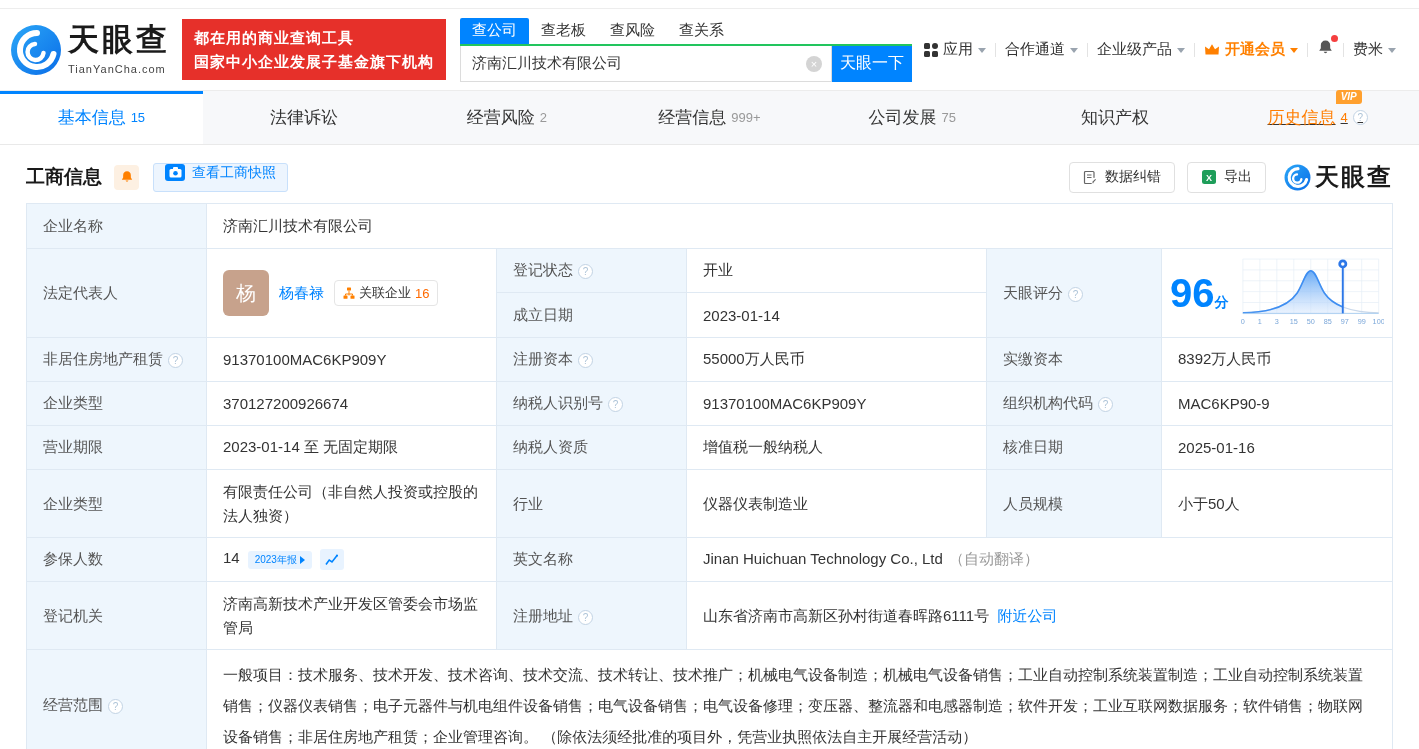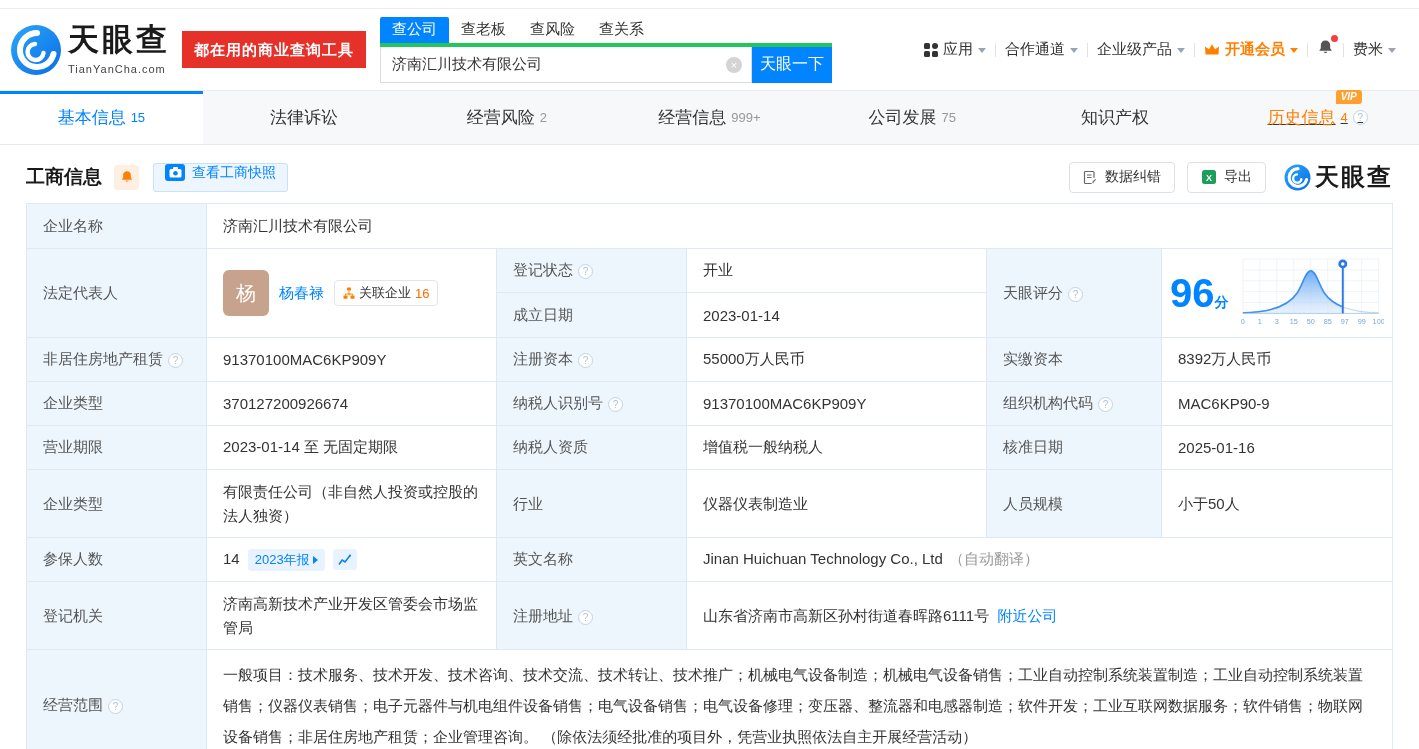--- a/index.html
+++ b/index.html
@@ -9,21 +9,21 @@
   .top-strip { height:9px; border-bottom:1px solid #ededed; }
 
   
   .header { display:flex; align-items:center; height:81px; padding:0 14px 0 10px; }
   .logo { display:flex; align-items:center; gap:6px; cursor:pointer; }
   .logo-name { font-size:31px; font-weight:bold; color:#1a1a1a; letter-spacing:3px; line-height:1; }
   .logo-domain { font-size:11px; color:#444; letter-spacing:1px; margin-top:8px; }
   .banner { background:#e6302a; color:#fff; font-size:15px; font-weight:bold;
     padding:7px 12px; line-height:1.55; margin-left:12px; letter-spacing:1px; white-space:nowrap; }
   .search { margin-left:14px; width:452px; }
-  .search-tabs { display:flex; border-bottom:4px solid #22c55e; }
+  .search-tabs { display:flex; border-bottom:2px solid #22c55e; }
   .stab { font-size:15px; color:#333; padding:3px 12px 4px; cursor:pointer; }
   .stab.active { background:#0084ff; color:#fff; border-radius:2px 2px 0 0; }
   .search-row { display:flex; }
   .input-wrap { position:relative; flex:1; }
   .input-wrap input { width:100%; height:36px; border:1px solid #dcdcdc; border-top:none;
     font-size:15px; padding:0 34px 0 11px; color:#333; outline:none;
     font-family:"Liberation Sans","DejaVu Sans",sans-serif; }
   .clear { position:absolute; right:10px; top:10px; width:16px; height:16px; border-radius:50%;
     background:#d4d4d4; color:#fff; font-size:11px; line-height:16px; text-align:center; cursor:pointer; }
   .search-btn { width:80px; height:36px; background:#0084ff; color:#fff; border:none;
@@ -82,21 +82,21 @@
   .green { color:#00a854; }
   .link { color:#0084ff; text-decoration:none; cursor:pointer; }
   .gray-note { color:#999; margin-left:6px; }
   .rep { display:flex; align-items:center; gap:10px; }
   .avatar { width:46px; height:46px; border-radius:6px; background:#c7a28c; color:#fff;
     font-size:20px; display:flex; align-items:center; justify-content:center; cursor:pointer; flex:none; }
   .rel-badge { display:inline-flex; align-items:center; gap:4px; border:1px solid #e5e5e5;
     border-radius:4px; padding:3px 8px; font-size:13px; cursor:pointer; background:#fff; white-space:nowrap; }
   .rel-badge b { color:#ff6a00; font-weight:normal; }
   .report-badge { display:inline-flex; align-items:center; background:#e8f3ff; color:#0084ff;
-    font-size:13px; padding:2px 7px; border-radius:3px; margin-left:8px; cursor:pointer; }
+    font-size:10px; padding:2px 7px; border-radius:3px; margin-left:8px; cursor:pointer; }
   .arrow-r { width:0; height:0; border-top:4px solid transparent; border-bottom:4px solid transparent;
     border-left:5px solid #0084ff; display:inline-block; margin-left:3px; }
   .trend-chip { display:inline-flex; align-items:center; justify-content:center; width:24px; height:21px;
     background:#e8f3ff; border-radius:3px; margin-left:8px; cursor:pointer; vertical-align:middle; }
   .score-cell { padding:4px 8px !important; }
   .score-wrap { display:flex; align-items:center; gap:10px; }
   .score-num { color:#0084ff; font-weight:bold; font-size:40px; line-height:1; white-space:nowrap; }
   .score-num small { font-size:14px; font-weight:bold; }
   .scope-cell { line-height:31px; padding:9px 16px !important; }
   .tick { font-size:7.5px; fill:#7ba7d9; }
@@ -120,20 +120,21 @@
       <path d="M25 20 a8 8 0 1 0 8.5 9" stroke="#fff" stroke-width="4.5" fill="none" stroke-linecap="round"></path>
     </svg>
     <div class="logo-text">
       <div class="logo-name">天眼查</div>
       <div class="logo-domain">TianYanCha.com</div>
     </div>
   </div>
 
   <div class="banner">
     <div>都在用的商业查询工具</div>
+    <div>国家中小企业发展子基金旗下机构</div>
   </div>
 
   <div class="search">
     <div class="search-tabs">
       <span class="stab active">查公司</span>
       <span class="stab">查老板</span>
       <span class="stab">查风险</span>
       <span class="stab">查关系</span>
     </div>
     <div class="search-row">

